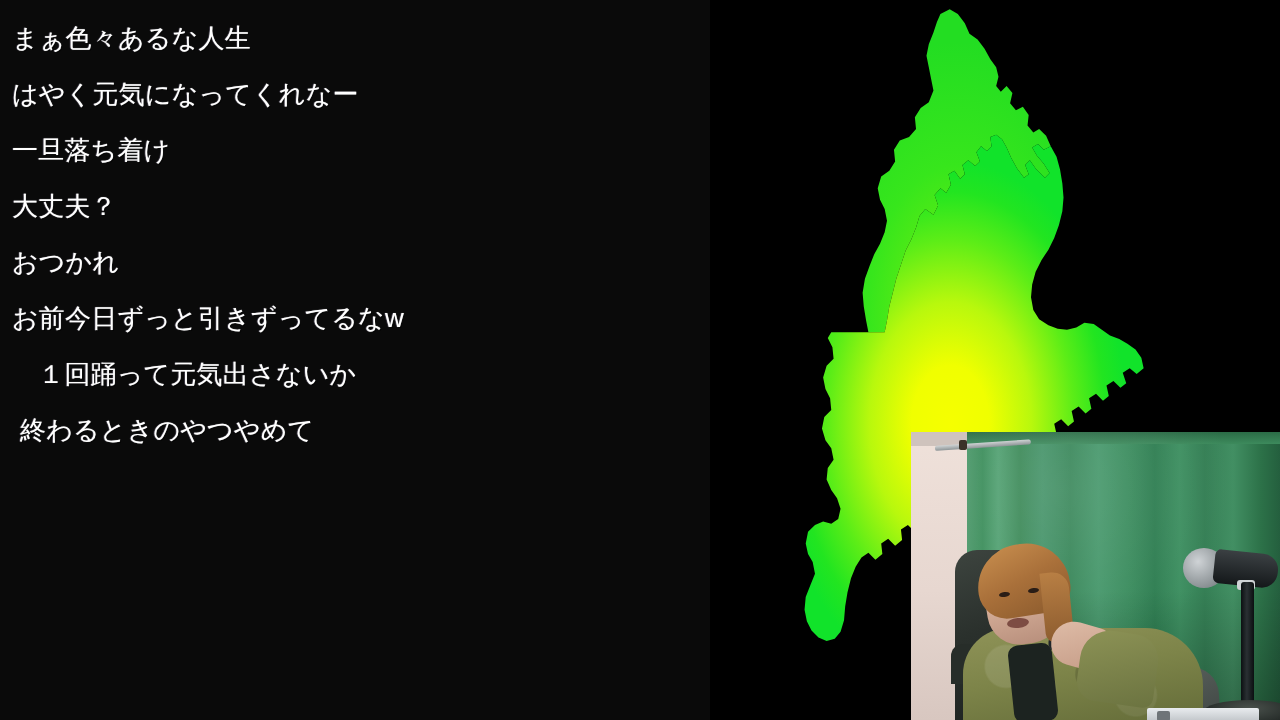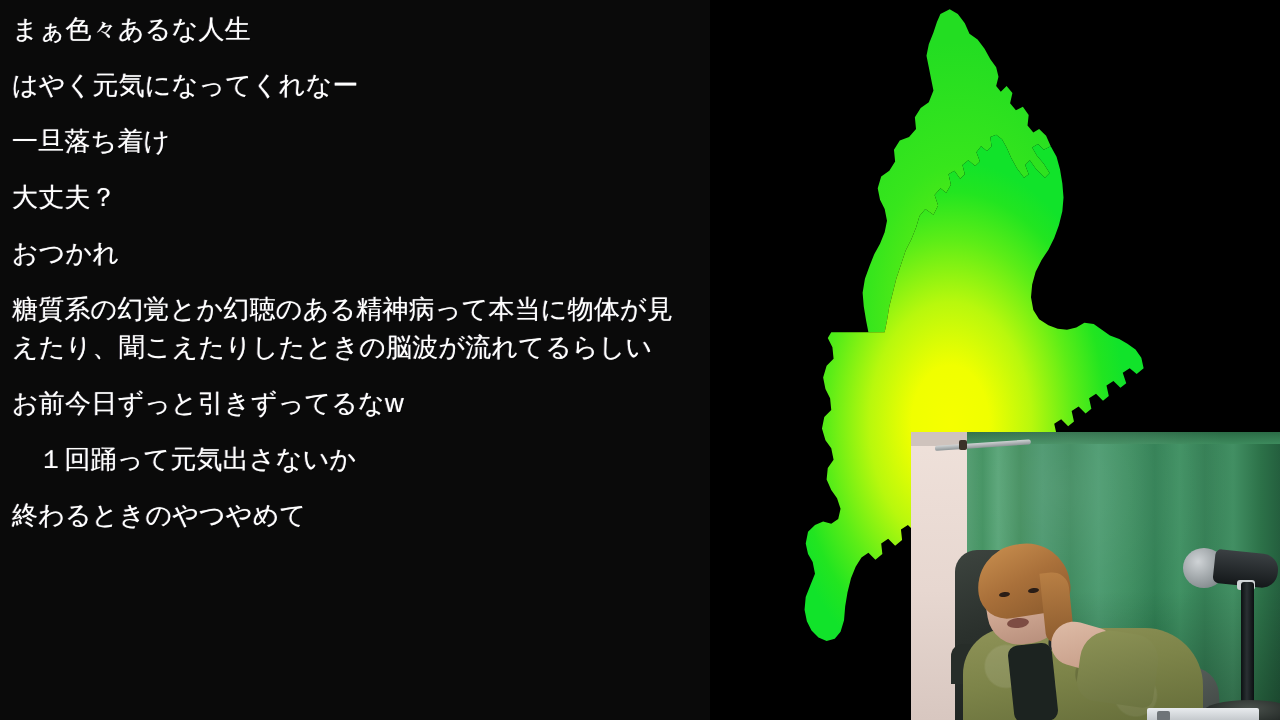--- a/index.html
+++ b/index.html
@@ -18,28 +18,28 @@
     background:#000000;
     overflow:hidden;
   }
 
   
   #comment-panel {
     position:absolute;
     left:0; top:0;
     width:710px; height:720px;
     background:#0a0a0a;
-    padding:10px 14px 0 12px;
+    padding:19px 14px 0 12px;
     overflow:hidden;
   }
 
   .comment-block {
     margin-bottom:18px;
   }
-  .comment-block:last-child { margin-bottom:0; }
+  .comment-block:last-child { margin-bottom:0;margin-left:8px; }
 
   .comment-line {
     color:#ffffff;
     font-size:26px;
     line-height:38px;
     letter-spacing:0.2px;
     white-space:pre;
     text-shadow:
        0 0 1px rgba(255,255,255,.55),
        1px 1px 0 rgba(0,0,0,.85),
@@ -286,23 +286,20 @@
       <div class="comment-line">はやく元気になってくれなー</div>
     </div>
     <div class="comment-block">
       <div class="comment-line">一旦落ち着け</div>
     </div>
     <div class="comment-block">
       <div class="comment-line">大丈夫？</div>
     </div>
     <div class="comment-block">
       <div class="comment-line">おつかれ</div>
-    </div>
-    <div class="comment-block">
-      <div class="comment-line wrap">糖質系の幻覚とか幻聴のある精神病って本当に物体が見えたり、聞こえたりしたときの脳波が流れてるらしい</div>
     </div>
     <div class="comment-block">
       <div class="comment-line">お前今日ずっと引きずってるなw</div>
     </div>
     <div class="comment-block">
       <div class="comment-line">　１回踊って元気出さないか</div>
     </div>
     <div class="comment-block">
       <div class="comment-line">終わるときのやつやめて</div>
     </div>

